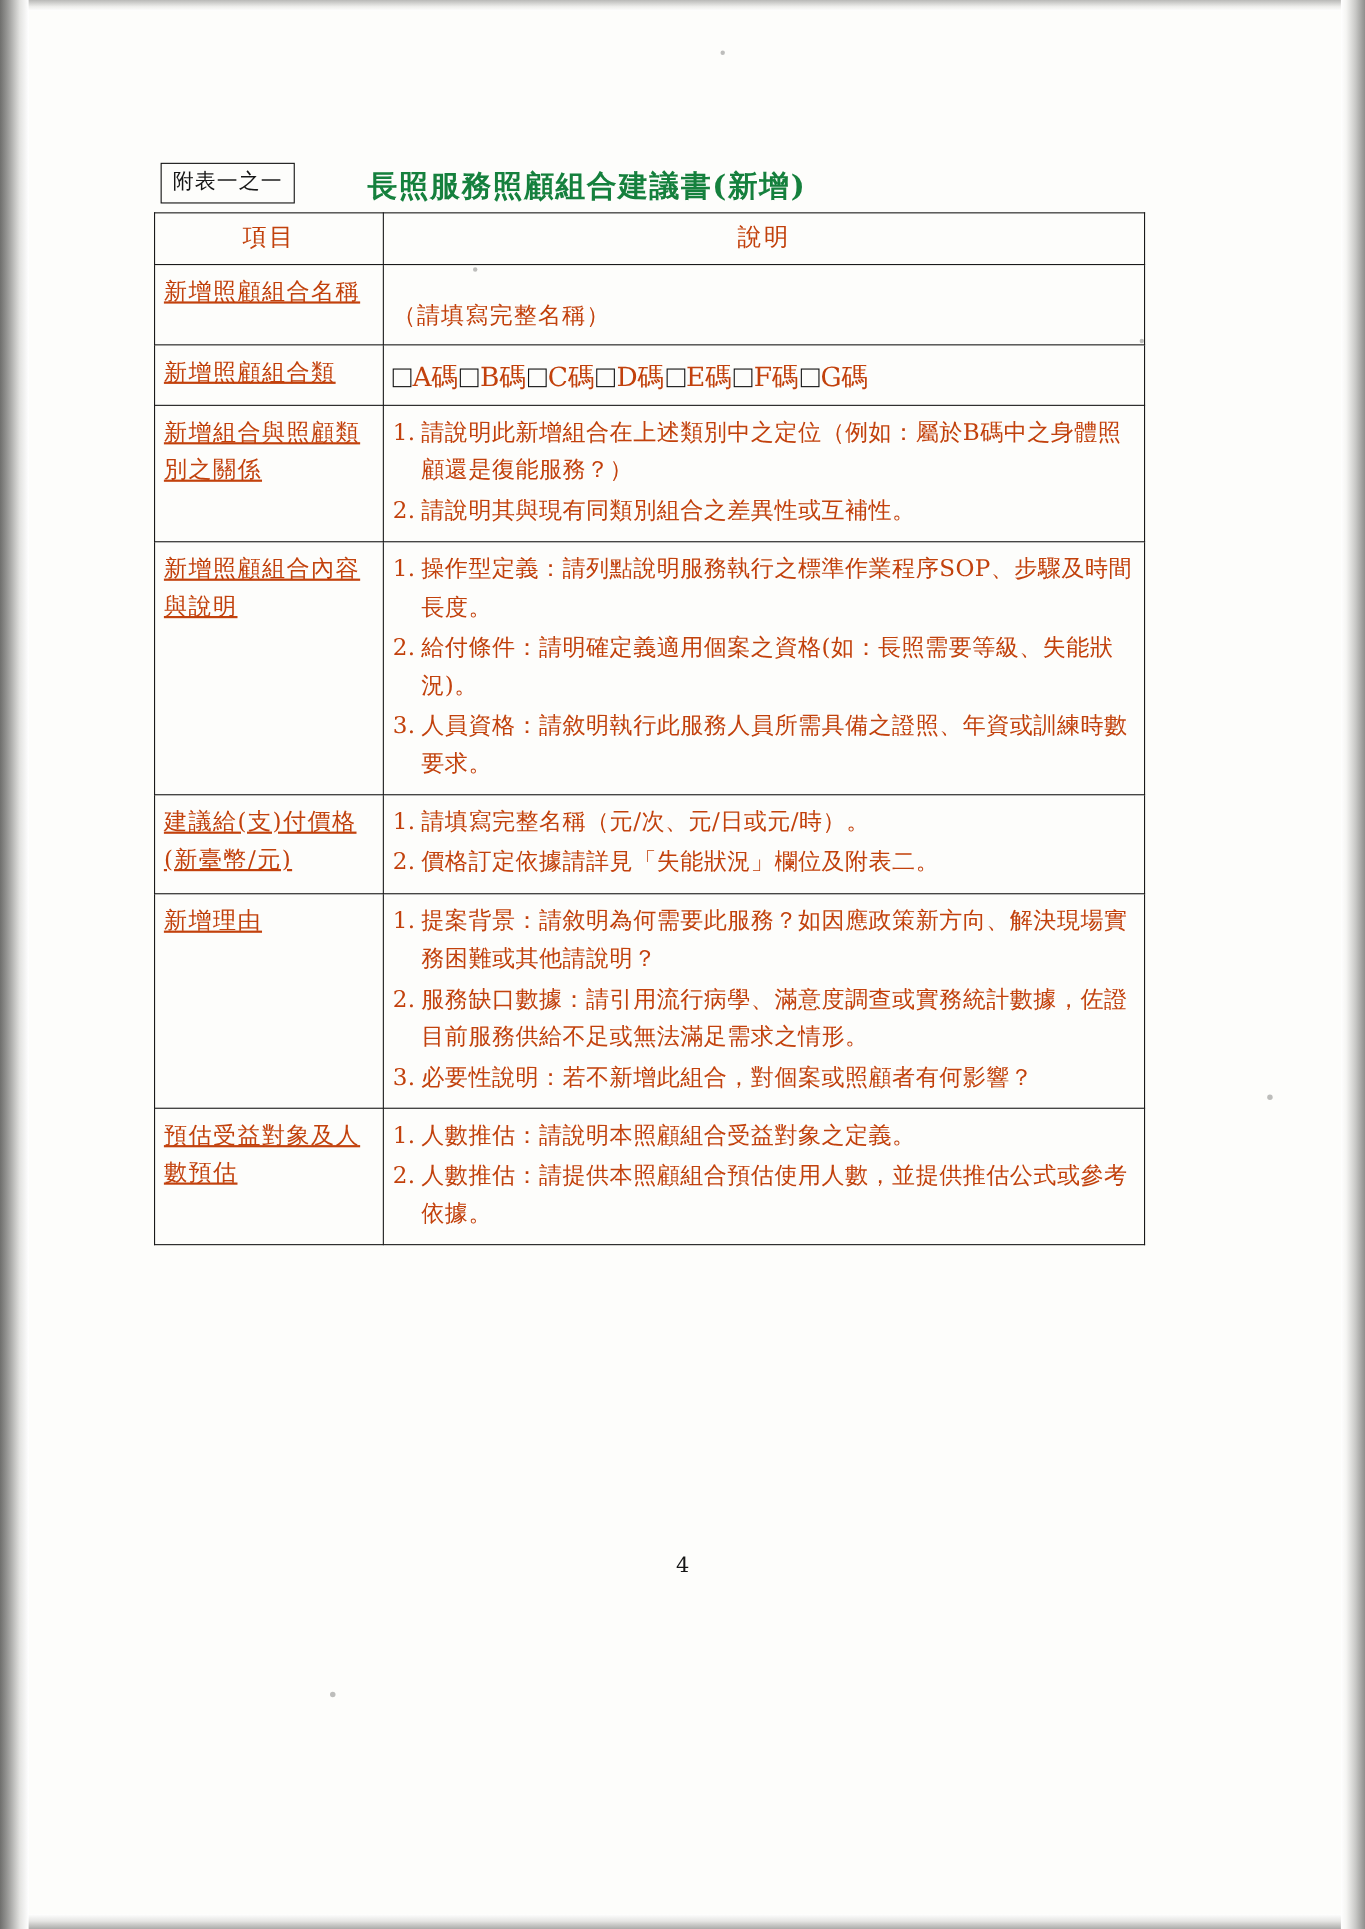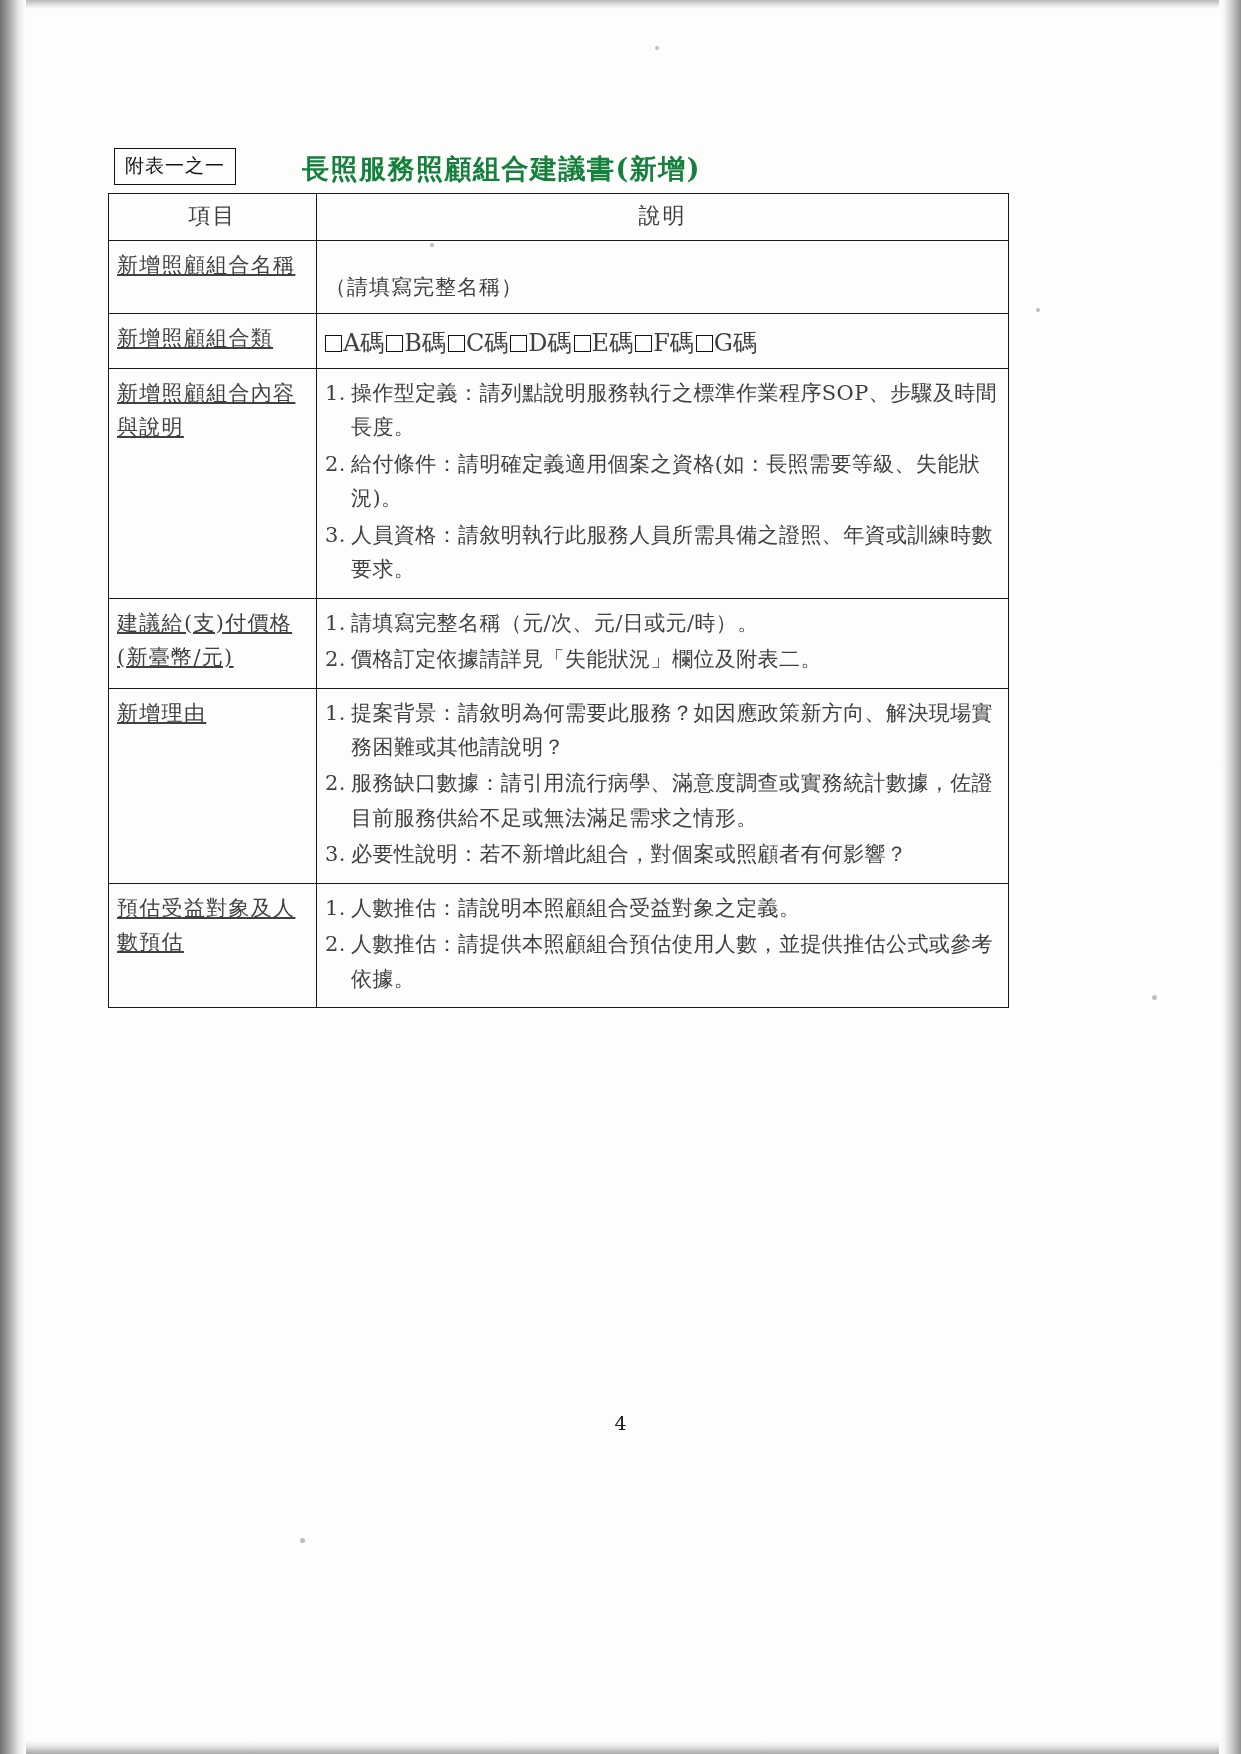--- a/index.html
+++ b/index.html
@@ -55,21 +55,21 @@
     pointer-events: none;
   }
   .sheet {
     position: absolute;
     left: 26px; right: 22px; top: 8px; bottom: 12px;
     background: #fdfdfb;
   }
 
   .content {
     position: absolute;
-    left: 108px;
+    left: 140px;
     top: 148px;
     width: 900px;
   }
 
   
   .hdr-row {
     display: flex;
     align-items: flex-start;
   }
   .attach-box {
@@ -115,21 +115,21 @@
   table.form {
     border-collapse: collapse;
     width: 900px;
     margin-top: 6px;
     table-layout: fixed;
   }
   table.form td {
     border: 1.4px solid #1a1a1a;
     vertical-align: top;
     padding: 7px 8px 9px 8px;
-    color: #404040;
+    color: #c2410c;
   }
   td.col-item {
     width: 208px;
   }
   .lbl {
     font-size: 21px;
     line-height: 1.62;
     letter-spacing: 1.3px;
     text-decoration: underline;
   }
@@ -253,20 +253,31 @@
 
         <tr>
           <td class="col-item">
             <div class="lbl">新增照顧組合類</div>
           </td>
           <td>
             <div class="cb-row"><span class="cbox"></span><span class="cb-label">A碼</span><span class="cbox"></span><span class="cb-label">B碼</span><span class="cbox"></span><span class="cb-label">C碼</span><span class="cbox"></span><span class="cb-label">D碼</span><span class="cbox"></span><span class="cb-label">E碼</span><span class="cbox"></span><span class="cb-label">F碼</span><span class="cbox"></span><span class="cb-label">G碼</span></div>
           </td>
         </tr>
 
+        <tr>
+          <td class="col-item">
+            <div class="lbl">新增組合與照顧類別之關係</div>
+          </td>
+          <td class="pad-top-md">
+            <ol class="numlist">
+              <li><span class="num">1.</span><span>請說明此新增組合在上述類別中之定位（例如：屬於B碼中之身體照顧還是復能服務？）</span></li>
+              <li><span class="num">2.</span><span>請說明其與現有同類別組合之差異性或互補性。</span></li>
+            </ol>
+          </td>
+        </tr>
 
         <tr>
           <td class="col-item">
             <div class="lbl">新增照顧組合內容與說明</div>
           </td>
           <td class="pad-top-sm">
             <ol class="numlist">
               <li><span class="num">1.</span><span>操作型定義：請列點說明服務執行之標準作業程序SOP、步驟及時間長度。</span></li>
               <li><span class="num">2.</span><span>給付條件：請明確定義適用個案之資格(如：長照需要等級、失能狀況)。</span></li>
               <li><span class="num">3.</span><span>人員資格：請敘明執行此服務人員所需具備之證照、年資或訓練時數要求。</span></li>

